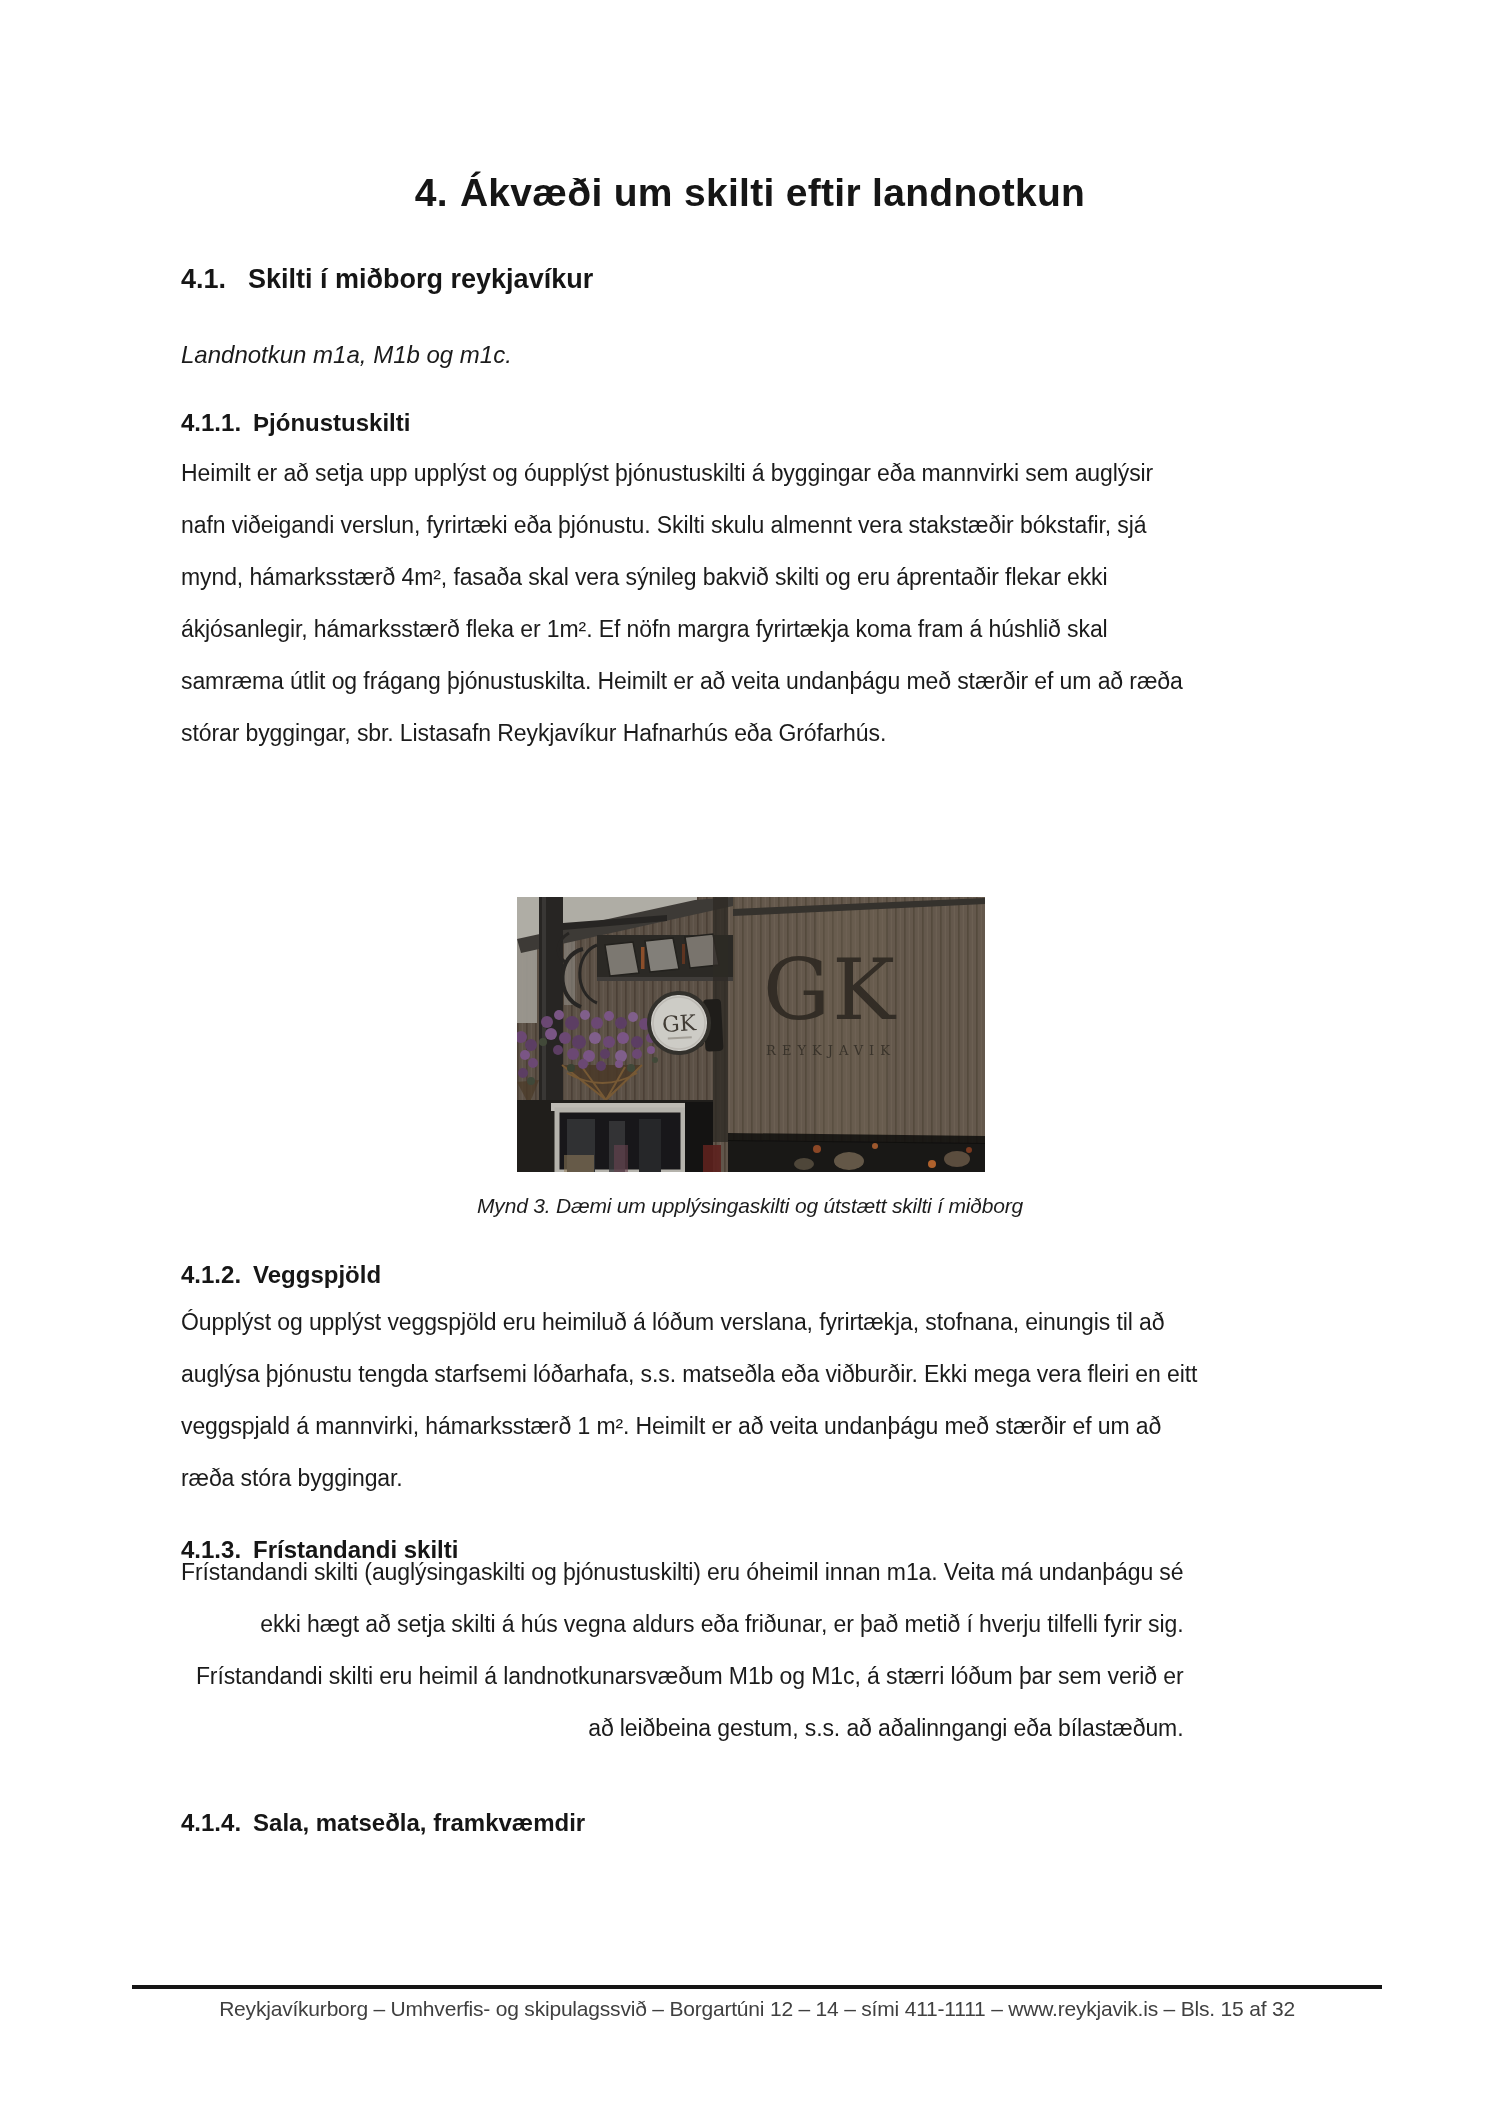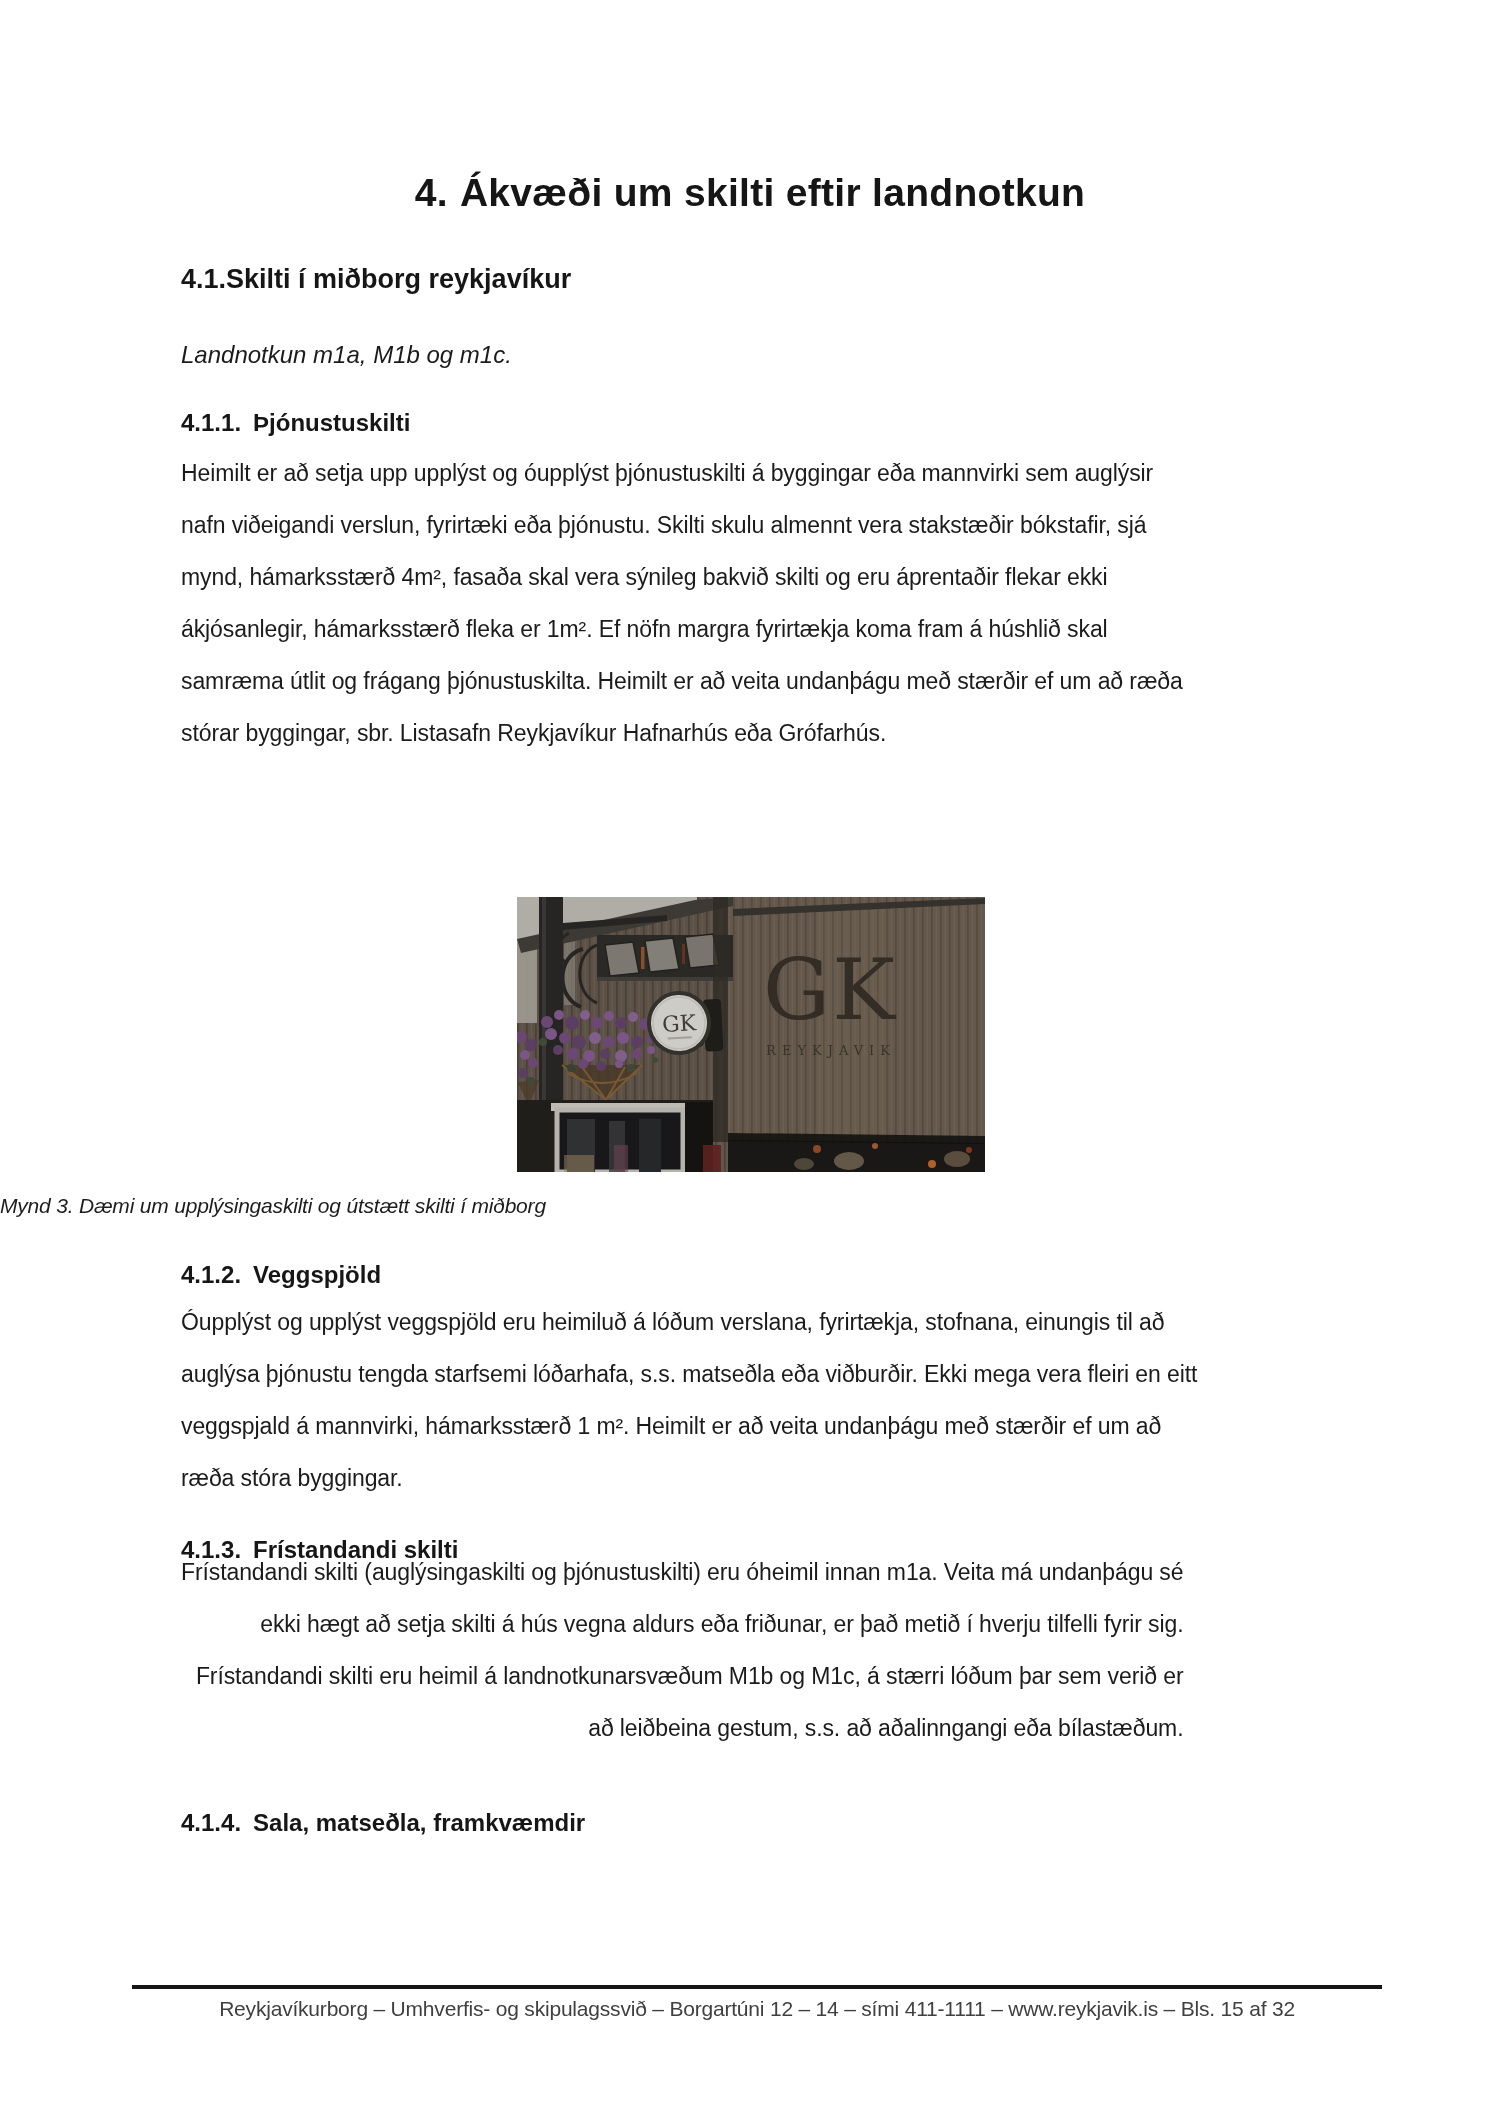--- a/index.html
+++ b/index.html
@@ -16,21 +16,21 @@
     position: absolute; top: 168px; left: 0; width: 1500px;
     text-align: center; font-size: 39px; font-weight: bold;
     line-height: 50px; letter-spacing: 0.3px; color: #161616;
   }
   .doc-title .num { margin-right: 12px; }
 
   .h2 {
     position: absolute; left: 181px; top: 261px;
     font-size: 27px; font-weight: bold; line-height: 36px; color: #161616;
   }
-  .h2 .num { display: inline-block; min-width: 45px; }
+  .h2 .num { display: inline-block; min-width: 45px; margin-right: 22px; }
 
   .note {
     position: absolute; left: 181px; top: 340px;
     font-style: italic; font-size: 24px; line-height: 30px;
   }
 
   .h3 {
     position: absolute; left: 181px;
     font-size: 24px; font-weight: bold; line-height: 34px; color: #161616;
   }
@@ -54,21 +54,21 @@
 
   .figure-photo {
     position: absolute; left: 517px; top: 897px;
     width: 468px; height: 275px; overflow: hidden;
     background: #6f6154;
   }
   .figure-photo svg { display: block; filter: blur(0.45px) saturate(0.92) brightness(0.97); }
 
   .caption {
     position: absolute; top: 1192px; left: 0; width: 1500px;
-    text-align: left; font-style: italic; font-size: 21px;
+    text-align: center; font-style: italic; font-size: 21px;
     line-height: 28px; letter-spacing: -0.2px; color: #1d1d1d;
   }
 
   .footer-rule {
     position: absolute; left: 132px; top: 1985px;
     width: 1250px; height: 4px; background: #151515;
   }
   .footer-text {
     position: absolute; left: 132px; top: 1996px; width: 1250px;
     text-align: center; font-size: 21px; line-height: 26px;

